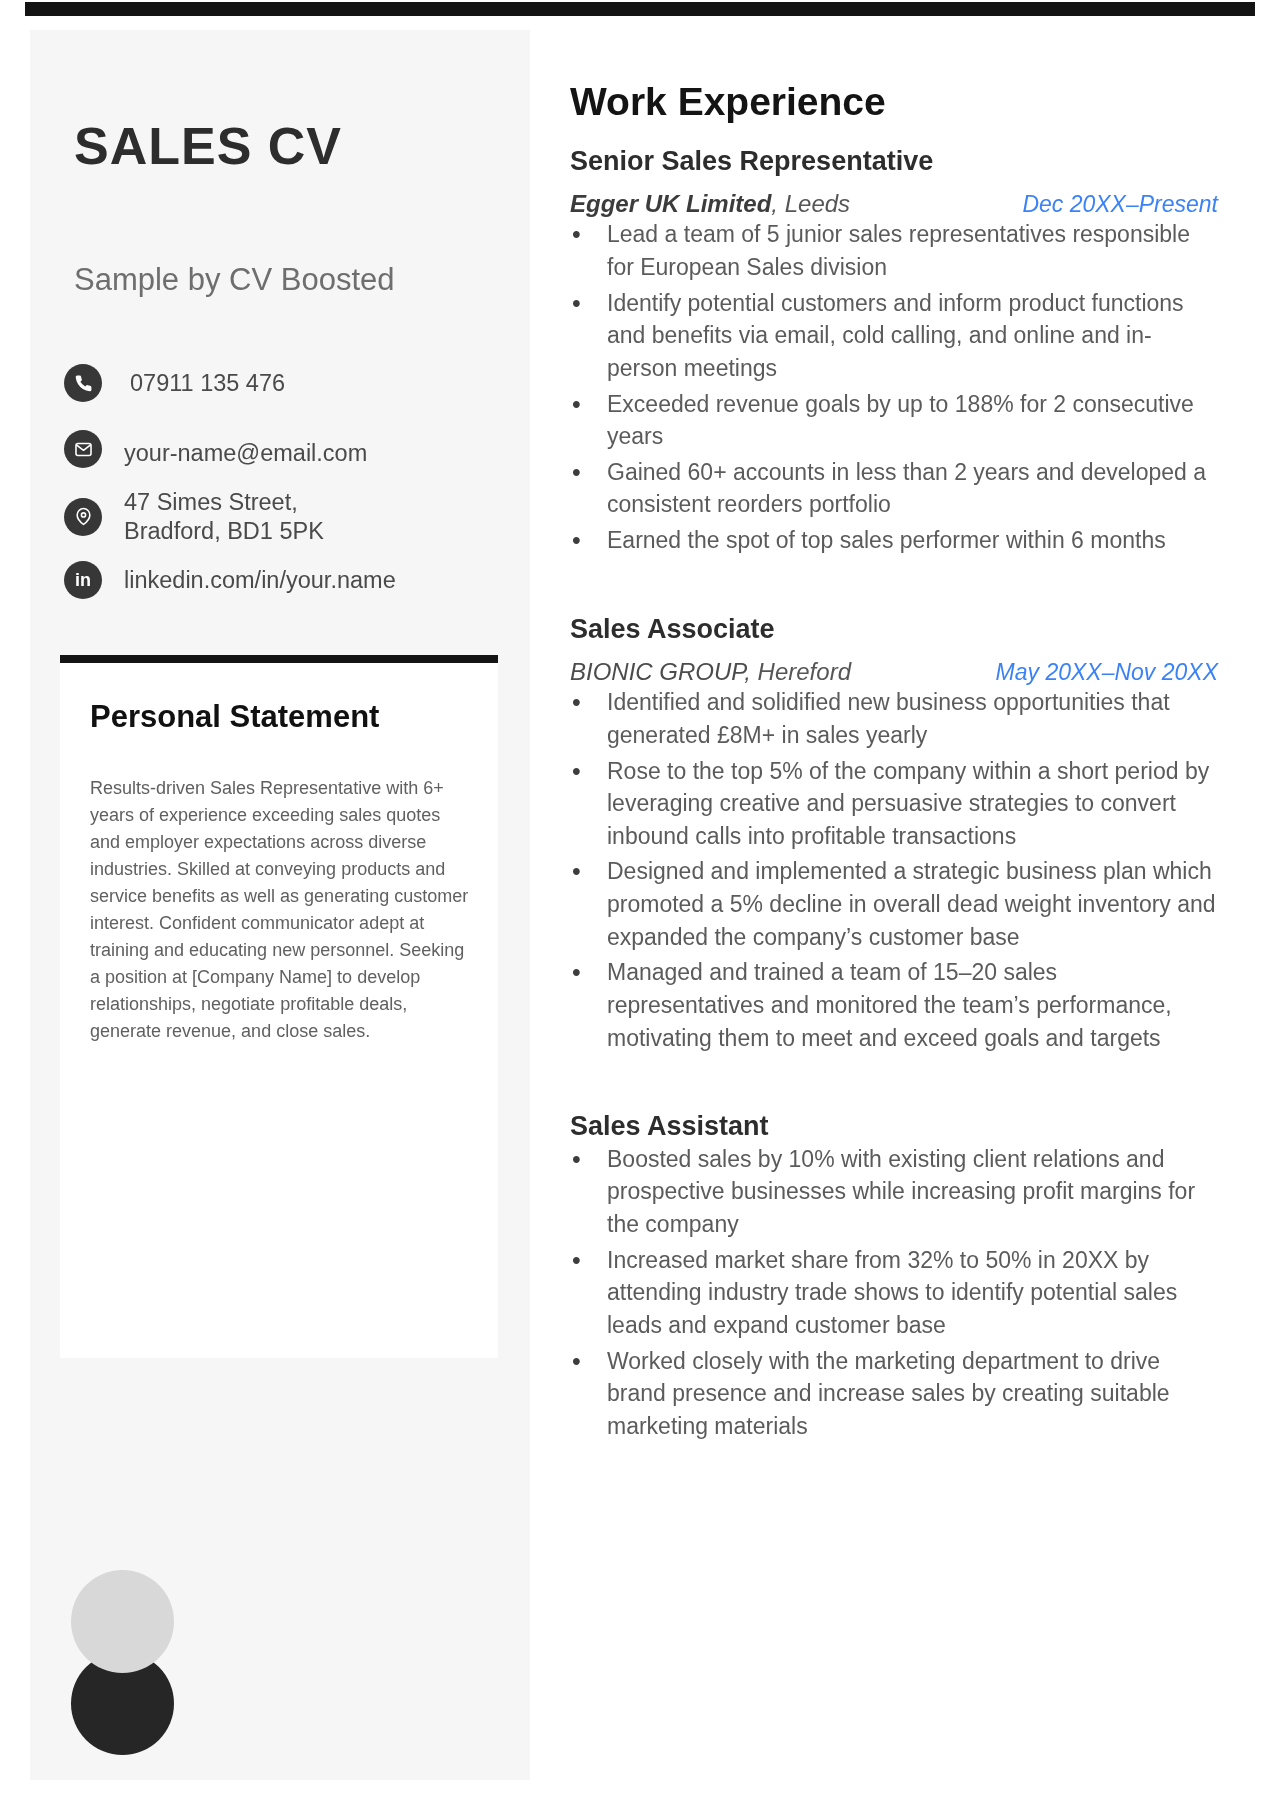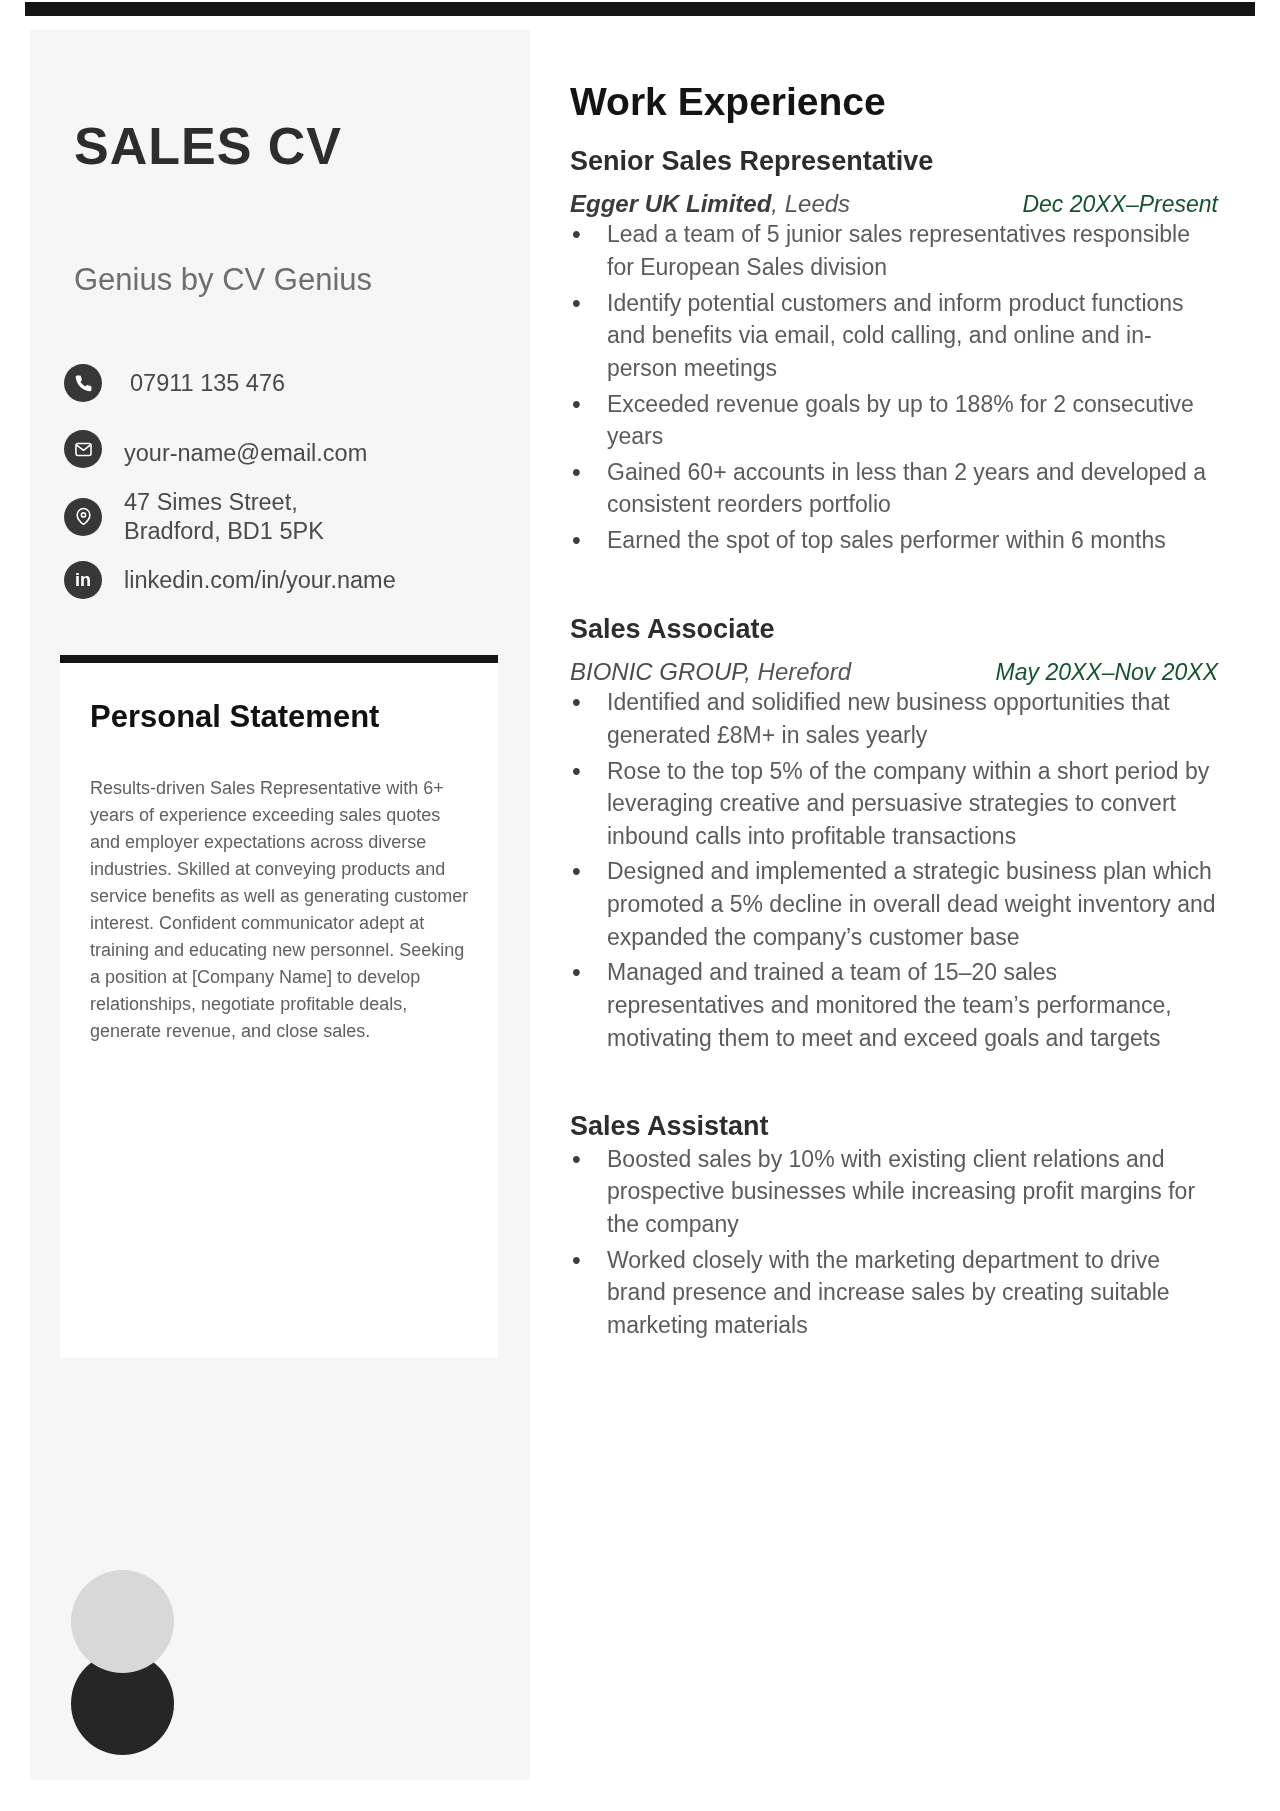--- a/index.html
+++ b/index.html
@@ -35,35 +35,35 @@
   
   .main { position:absolute; left:570px; top:80px; width:648px; }
   .we-heading { font-size:39px; font-weight:800; color:#141414; line-height:1.15; }
   .job { margin-top:20px; }
   .job + .job { margin-top:56px; }
   .job-title { font-size:27px; font-weight:700; color:#2d2d2d; line-height:1.2; }
   .company-row { display:flex; justify-content:space-between; align-items:baseline; margin-top:13px;font-style:italic; }
   .company-left { font-size:24px; color:#565656; }
   .company-name { font-weight:400; color:#4c4c4c; }
   .job-0 .company-name { font-weight:700; color:#3c3c3c; }
-  .job-dates { font-size:23px; color:#14532d; white-space:nowrap; }
+  .job-dates { font-size:23px; color:#3b82f6; white-space:nowrap; }
   ul.bullets { list-style:none; }
   ul.bullets li { position:relative; padding-left:37px; font-size:23px; color:#5b5b5b; line-height:1.42; margin-bottom:3px; }
   ul.bullets li::before { content:"\2022"; position:absolute; left:2px; top:-1px; font-size:25px; color:#3d3d3d; }
 </style>
 </head>
 <body>
 
 <div class="page">
 
   <div class="top-bar"></div>
 
   <div class="sidebar">
     <div class="cv-title">SALES CV</div>
-    <div class="cv-subtitle">Genius by CV Genius</div>
+    <div class="cv-subtitle">Sample by CV Boosted</div>
 
     <div class="contact">
       <div class="contact-row r1">
         <span class="icon-circle">
           <svg viewBox="0 0 24 24" fill="#ffffff">
               <path d="M22 16.92v3a2 2 0 0 1-2.18 2 19.79 19.79 0 0 1-8.63-3.07 19.5 19.5 0 0 1-6-6A19.79 19.79 0 0 1 2.12 4.18 2 2 0 0 1 4.11 2h3a2 2 0 0 1 2 1.72c.13.96.36 1.9.7 2.81a2 2 0 0 1-.45 2.11L8.09 9.91a16 16 0 0 0 6 6l1.27-1.27a2 2 0 0 1 2.11-.45c.91.34 1.85.57 2.81.7A2 2 0 0 1 22 16.92z"></path>
             </svg>
         </span>
         <span class="contact-text">07911 135 476</span>
       </div>
@@ -137,18 +137,19 @@
         <li>Rose to the top 5% of the company within a short period by leveraging creative and persuasive strategies to convert inbound calls into profitable transactions</li>
         <li>Designed and implemented a strategic business plan which promoted a 5% decline in overall dead weight inventory and expanded the company’s customer base</li>
         <li>Managed and trained a team of 15–20 sales representatives and monitored the team’s performance, motivating them to meet and exceed goals and targets</li>
       </ul>
     </div>
 
     <div class="job job-2">
       <div class="job-title">Sales Assistant</div>
       <ul class="bullets">
         <li>Boosted sales by 10% with existing client relations and prospective businesses while increasing profit margins for the company</li>
+        <li>Increased market share from 32% to 50% in 20XX by attending industry trade shows to identify potential sales leads and expand customer base</li>
         <li>Worked closely with the marketing department to drive brand presence and increase sales by creating suitable marketing materials</li>
       </ul>
     </div>
   </div>
 
 </div>
 
 </body></html>

